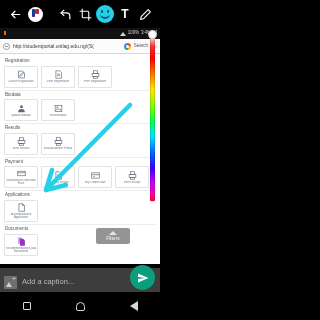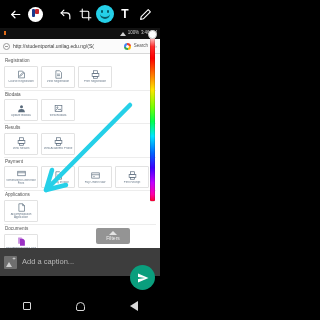--- a/index.html
+++ b/index.html
@@ -171,21 +171,21 @@
     border: 1px solid rgba(0,0,0,0.12);
   }
   .color-knob {
     position: absolute; left: 148px; top: 30px;
     width: 9px; height: 9px; border-radius: 50%;
     background: #fff; border: 1px solid #ccc;
   }
 
   
   .caption-bar {
-    position: absolute; left: 0; top: 248px;
+    position: absolute; left: 0; top: 268px;
     width: 160px; height: 28px;
     background: #3d3d3d;
     display: flex; align-items: center; padding: 0 4px; gap: 5px;
   }
   .cap-thumb {
     width: 13px; height: 13px; flex: none;
     background: #6f6f6f; border-radius: 1px;
     position: relative; overflow: hidden;
   }
   .cap-thumb::before {

